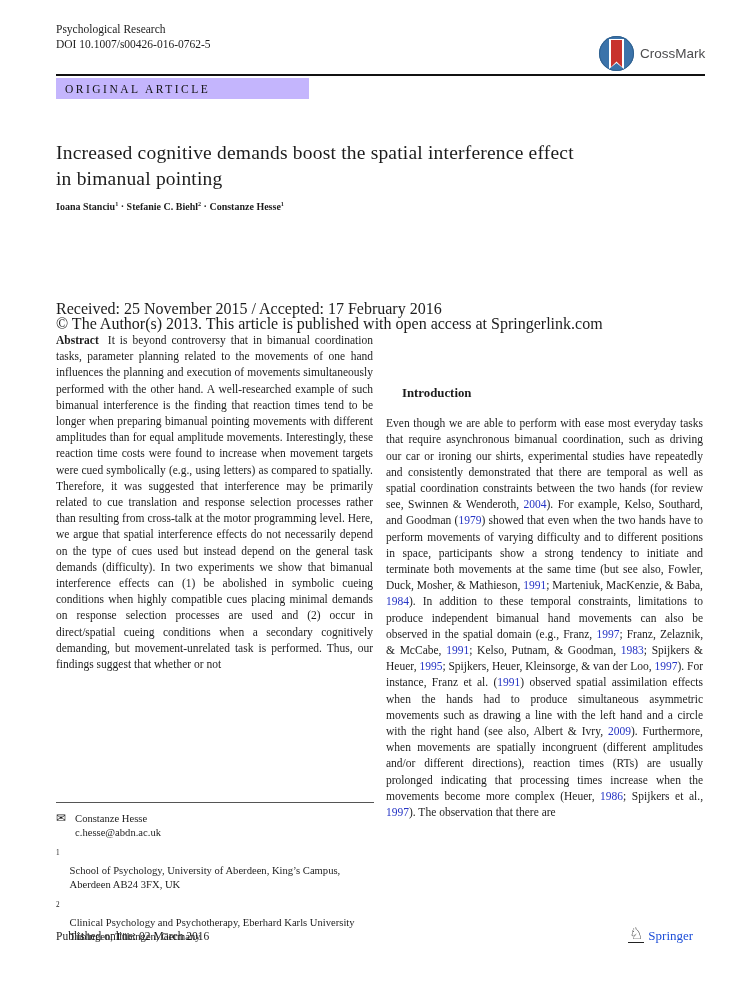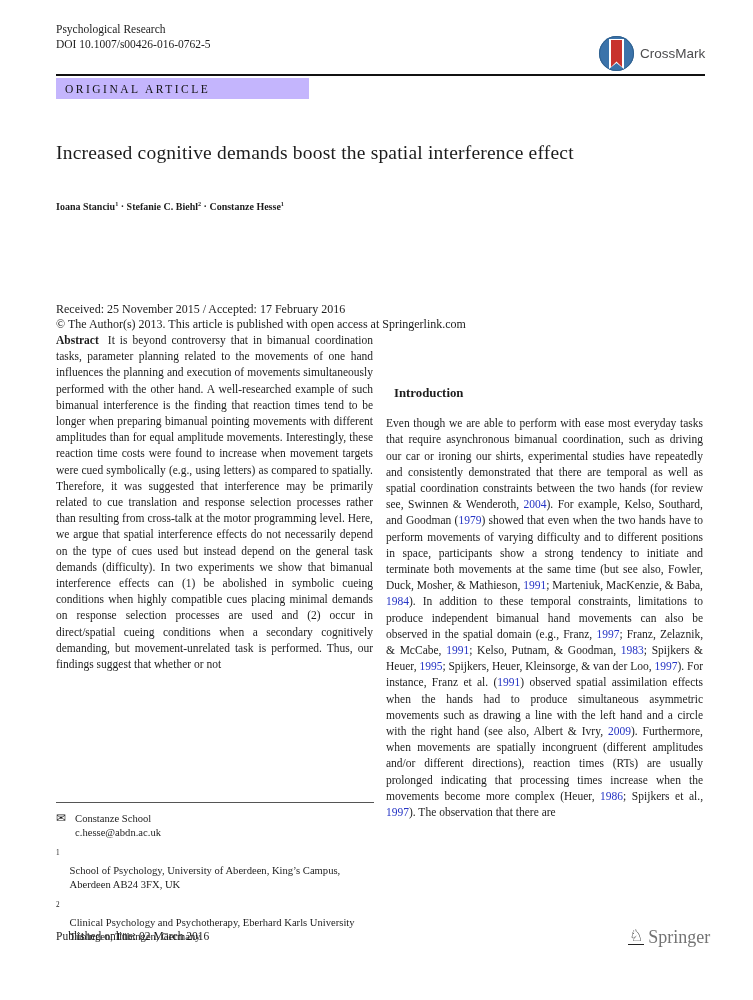--- a/index.html
+++ b/index.html
@@ -18,42 +18,42 @@
     clip-path:polygon(0 0,100% 0,100% 100%,50% 80%,0 100%);}
   .cm-text{font-family:"Liberation Sans", sans-serif;font-size:13.5px;color:#4c4c4e;}
   #rule-top{left:56px;top:74px;width:649px;height:2px;background:#111;}
   #banner{left:56px;top:78px;width:253px;height:21px;background:#c4b5fd;
     display:flex;align-items:center;padding-left:9px;box-sizing:border-box;
     font-size:11.5px;letter-spacing:2.5px;color:#111;}
   
   #title{left:56px;top:127px;width:620px;font-size:19.5px;font-weight:normal;line-height:26px;letter-spacing:.2px;margin-top:13px;}
   #authors{left:56px;top:201px;font-size:10px;font-weight:bold;}
   
-  #received-block{left:56px;top:302px;font-size:12px;line-height:14.5px;}
+  #received-block{left:56px;top:302px;font-size:16px;line-height:14.5px;}
   
   .col{width:317px;font-size:11.5px;line-height:16.2px;text-align:justify;}
   #col-left{left:56px;top:332px;}
   #col-right{left:386px;top:353px;}
   .lead{font-weight:bold;margin-right:9px;}
   .sup{vertical-align:super;font-size:.62em;line-height:0;}
   .ref-link{color:#2433c4;}
-  #intro-heading{font-weight:bold;font-size:12.8px;margin:32px 0 14px 8px;text-align:left;}
+  #intro-heading{font-weight:bold;font-size:12.8px;margin:32px 0 14px 16px;text-align:left;}
   
   #footnotes{left:56px;top:802px;width:318px;font-size:10.6px;line-height:13.6px;}
   #fn-rule{height:1px;background:#555;margin-bottom:9px;}
   .corr-row{display:flex;gap:9px;}
   .mail-icon{font-size:12px;line-height:13.6px;}
   .aff-row{display:flex;gap:10px;margin-top:8px;}
   .aff-marker{font-size:.68em;vertical-align:super;line-height:10px;padding-top:1px;}
   .aff-text{flex:1;margin-top:17px;}
   
   #published{left:56px;top:930px;font-size:11.5px;text-align:right;}
   #springer{left:628px;top:927px;display:flex;align-items:center;gap:4px;}
   .horse{font-size:16px;line-height:16px;border-bottom:1.5px solid #222;padding:0 1px 0 1px;transform:translateY(-1px);}
-  .springer-text{font-size:18px;color:#737373;}
+  .springer-text{font-size:13px;color:#1d4ed8;}
 </style>
 </head>
 <body>
 
 <div class="abs" id="journal-block">
   <div>Psychological Research</div>
   <div>DOI 10.1007/s00426-016-0762-5</div>
 </div>
 
 <div class="abs" id="crossmark">
@@ -65,20 +65,21 @@
 </div>
 
 <div class="abs" id="rule-top"></div>
 
 <div class="abs" id="banner">
   <span>ORIGINAL ARTICLE</span>
 </div>
 
 <div class="abs" id="title">
   <div>Increased cognitive demands boost the spatial interference effect</div>
+  <div>in bimanual pointing</div>
 </div>
 
 <div class="abs" id="authors"><span>Ioana Stanciu</span><span class="sup">1</span><span> · Stefanie C. Biehl</span><span class="sup">2</span><span> · Constanze Hesse</span><span class="sup">1</span></div>
 
 <div class="abs" id="received-block">
   <div>Received: 25 November 2015 / Accepted: 17 February 2016</div>
   <div>© The Author(s) 2013. This article is published with open access at Springerlink.com</div>
 </div>
 
 <div class="abs col" id="col-left">
@@ -88,21 +89,21 @@
 <div class="abs col" id="col-right">
   <div id="intro-heading">Introduction</div>
   <div><span>Even though we are able to perform with ease most everyday tasks that require asynchronous bimanual coordination, such as driving our car or ironing our shirts, experimental studies have repeatedly and consistently demonstrated that there are temporal as well as spatial coordination constraints between the two hands (for review see, Swinnen &amp; Wenderoth, </span><span class="ref-link">2004</span><span>). For example, Kelso, Southard, and Goodman (</span><span class="ref-link">1979</span><span>) showed that even when the two hands have to perform movements of varying difficulty and to different positions in space, participants show a strong tendency to initiate and terminate both movements at the same time (but see also, Fowler, Duck, Mosher, &amp; Mathieson, </span><span class="ref-link">1991</span><span>; Marteniuk, MacKenzie, &amp; Baba, </span><span class="ref-link">1984</span><span>). In addition to these temporal constraints, limitations to produce independent bimanual hand movements can also be observed in the spatial domain (e.g., Franz, </span><span class="ref-link">1997</span><span>; Franz, Zelaznik, &amp; McCabe, </span><span class="ref-link">1991</span><span>; Kelso, Putnam, &amp; Goodman, </span><span class="ref-link">1983</span><span>; Spijkers &amp; Heuer, </span><span class="ref-link">1995</span><span>; Spijkers, Heuer, Kleinsorge, &amp; van der Loo, </span><span class="ref-link">1997</span><span>). For instance, Franz et al. (</span><span class="ref-link">1991</span><span>) observed spatial assimilation effects when the hands had to produce simultaneous asymmetric movements such as drawing a line with the left hand and a circle with the right hand (see also, Albert &amp; Ivry, </span><span class="ref-link">2009</span><span>). Furthermore, when movements are spatially incongruent (different amplitudes and/or different directions), reaction times (RTs) are usually prolonged indicating that processing times increase when the movements become more complex (Heuer, </span><span class="ref-link">1986</span><span>; Spijkers et al., </span><span class="ref-link">1997</span><span>). The observation that there are</span></div>
 </div>
 
 <div class="abs" id="footnotes">
   <div id="fn-rule"></div>
   <div class="corr-row">
     <span class="mail-icon">✉</span>
     <span>
-      <span>Constanze School</span><br>
+      <span>Constanze Hesse</span><br>
       <span>c.hesse@abdn.ac.uk</span>
     </span>
   </div>
   <div class="aff-row">
     <span class="aff-marker">1</span>
     <span class="aff-text">School of Psychology, University of Aberdeen, King’s Campus, Aberdeen AB24 3FX, UK</span>
   </div>
   <div class="aff-row">
     <span class="aff-marker">2</span>
     <span class="aff-text">Clinical Psychology and Psychotherapy, Eberhard Karls University Tübingen, Tübingen, Germany</span>

